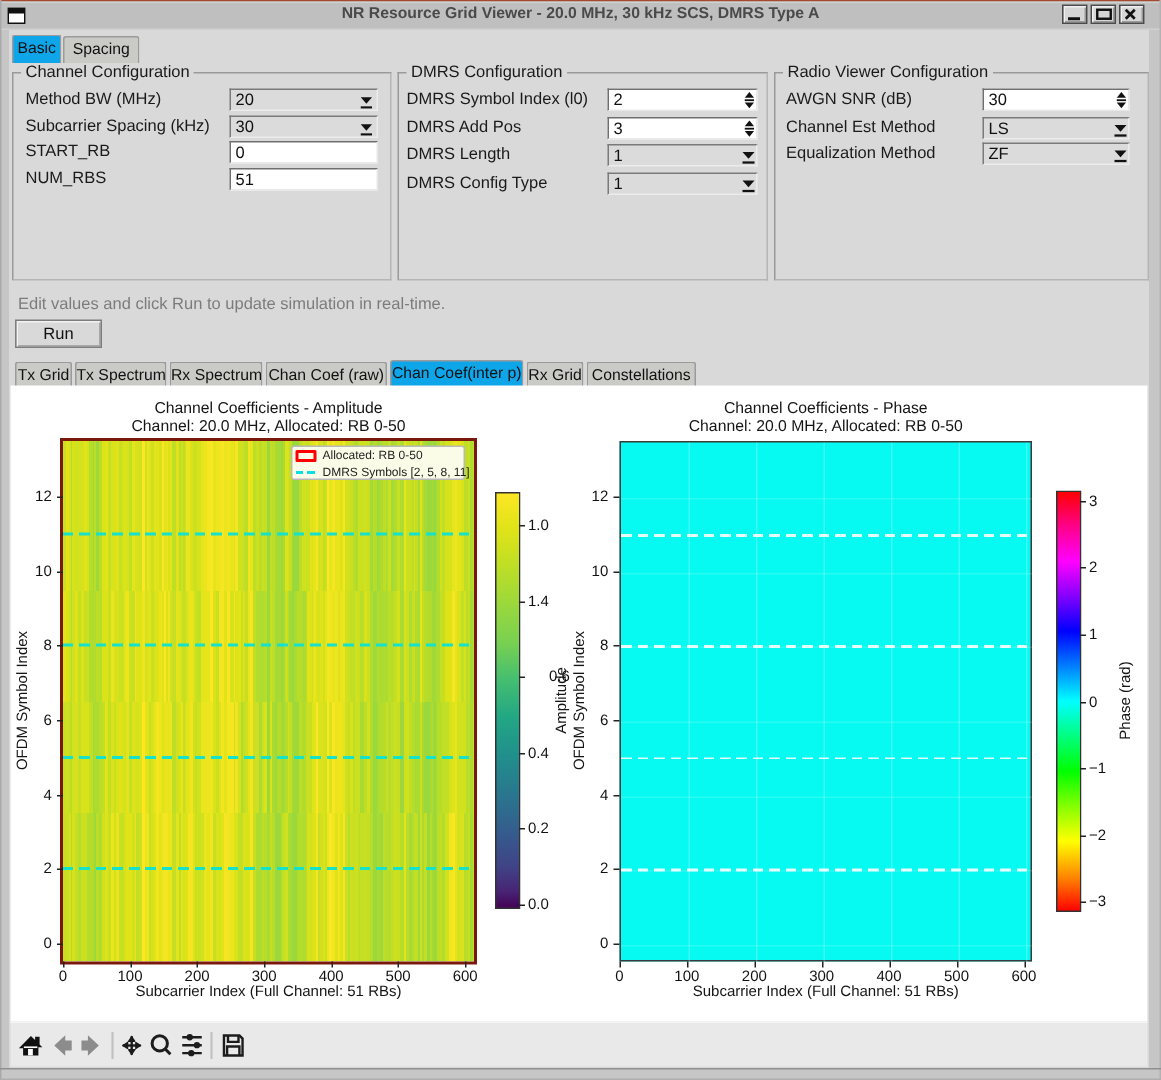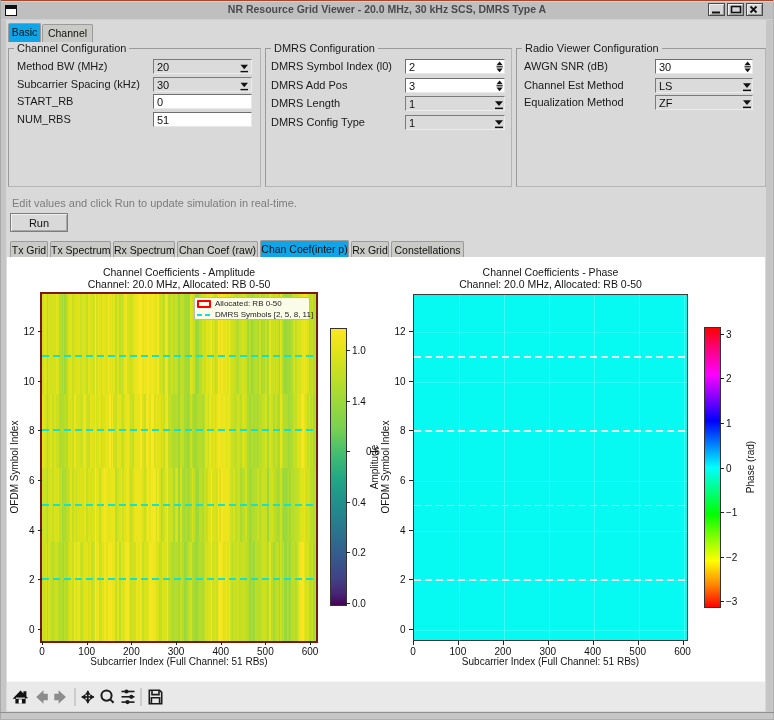--- a/index.html
+++ b/index.html
@@ -36,21 +36,21 @@
 <svg class="abs" style="left:708px;top:3px" width="56" height="13">
 <line x1="4" y1="9.5" x2="12" y2="9.5" stroke="#111" stroke-width="2"></line>
 <rect x="23.5" y="3.5" width="9" height="6" fill="none" stroke="#111" stroke-width="1.6"></rect>
 <path d="M42.5 3.5 L48.5 9.5 M48.5 3.5 L42.5 9.5" stroke="#111" stroke-width="1.8"></path>
 </svg>
 
 <div class="abs" style="left:6px;top:20px;width:760px;height:692px;background:#d9d9d9"></div>
 <div class="abs" style="left:0;top:712px;width:774px;height:1px;background:#8f8f8f"></div>
 
 <div class="tab tabon" style="left:8px;top:23px;width:33px;height:19px">Basic</div>
-<div class="tab" style="left:42px;top:24px;width:51px;height:18px">Channel</div>
+<div class="tab" style="left:42px;top:24px;width:51px;height:18px">Spacing</div>
 
 <div class="gframe" style="left:8px;top:48px;width:253px;height:139px"></div>
 <div class="glab" style="left:14px;top:42px">Channel Configuration</div>
 <div class="gframe" style="left:265px;top:48px;width:247px;height:139px"></div>
 <div class="glab" style="left:271px;top:42px">DMRS Configuration</div>
 <div class="gframe" style="left:516px;top:48px;width:250px;height:139px"></div>
 <div class="glab" style="left:522px;top:42px">Radio Viewer Configuration</div>
 
 <div class="lbl" style="left:17px;top:60px">Method BW (MHz)</div>
 <div class="lbl" style="left:17px;top:78px">Subcarrier Spacing (kHz)</div>

